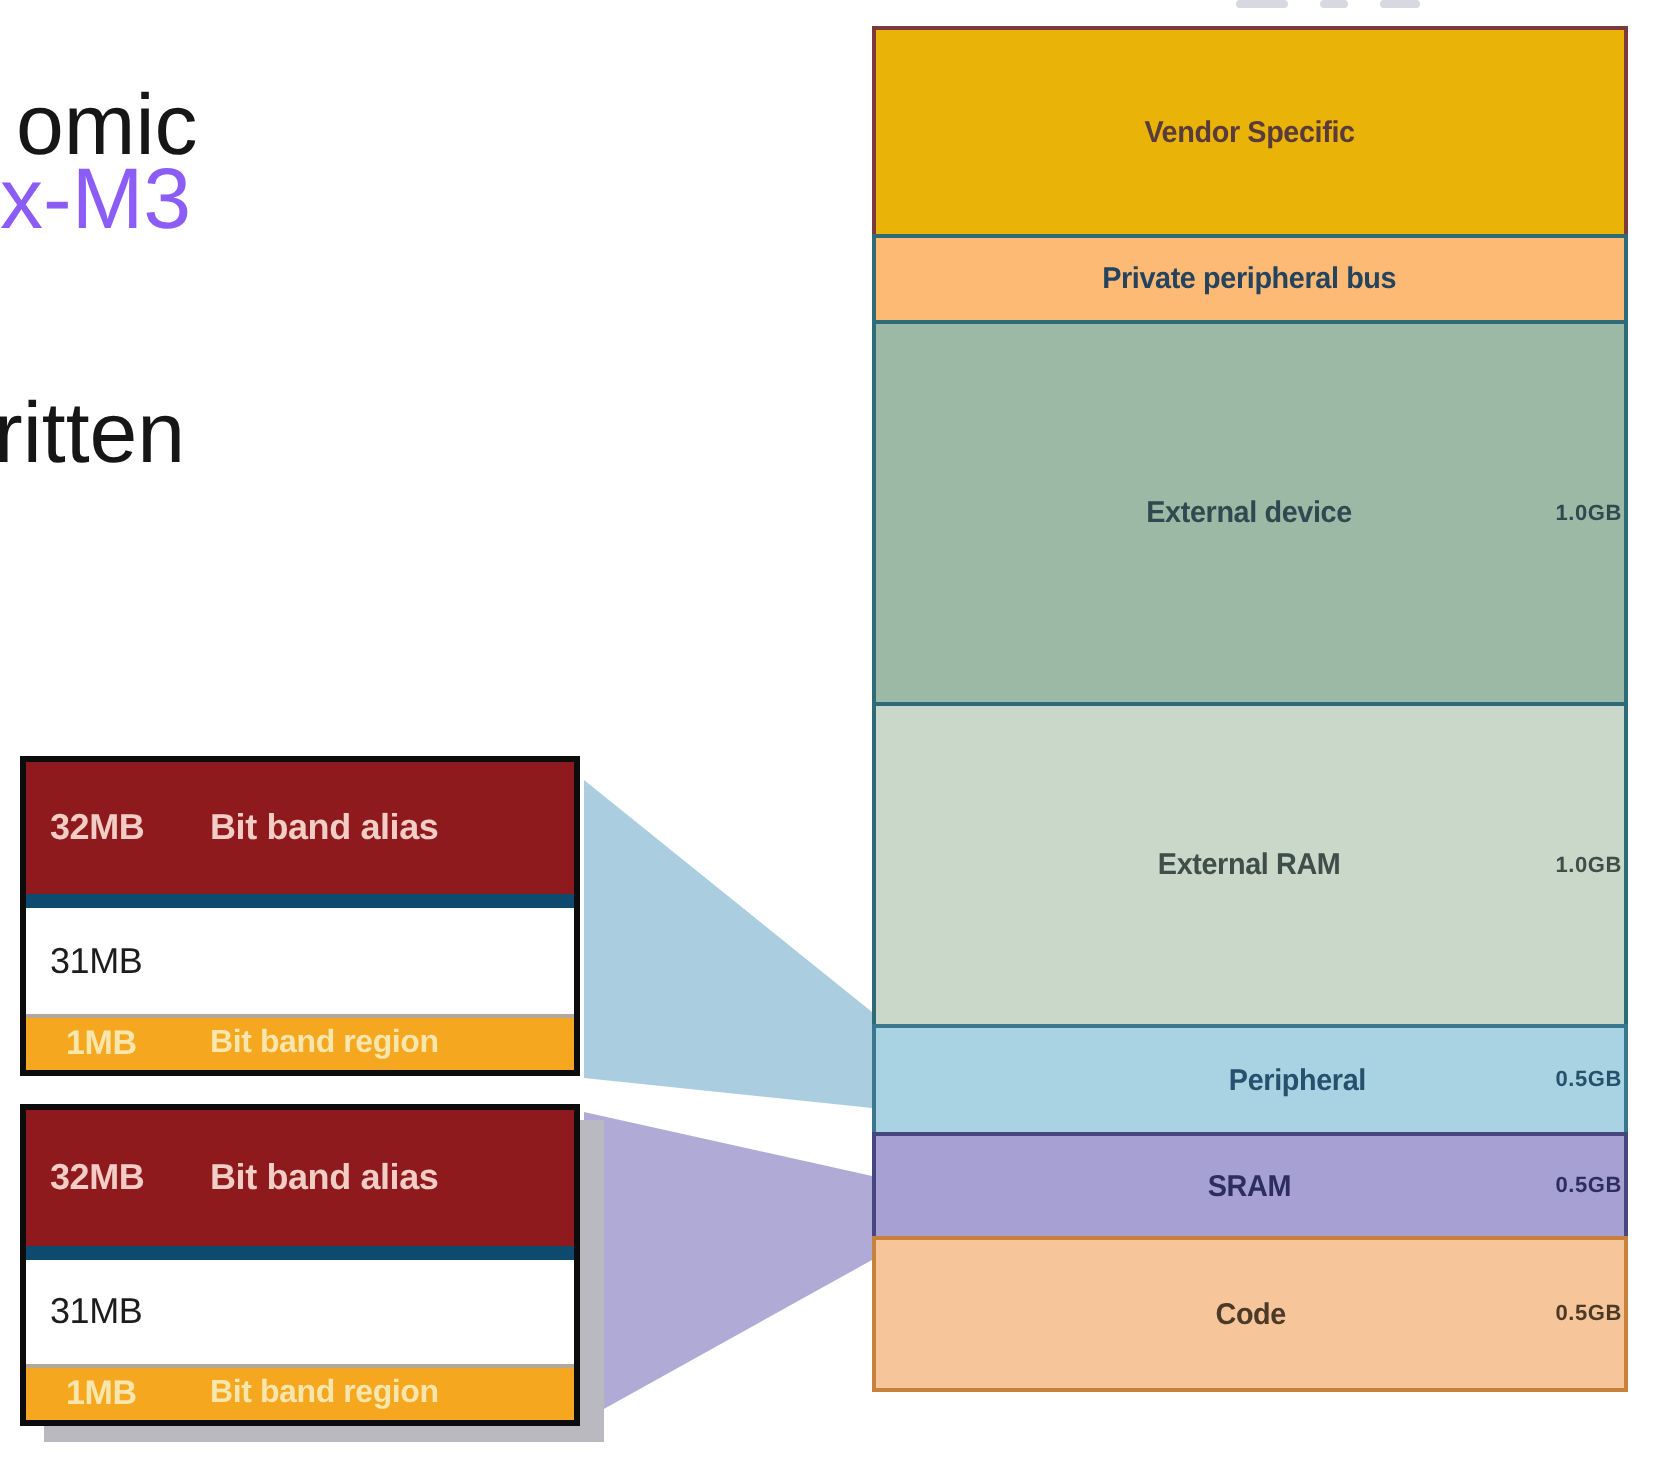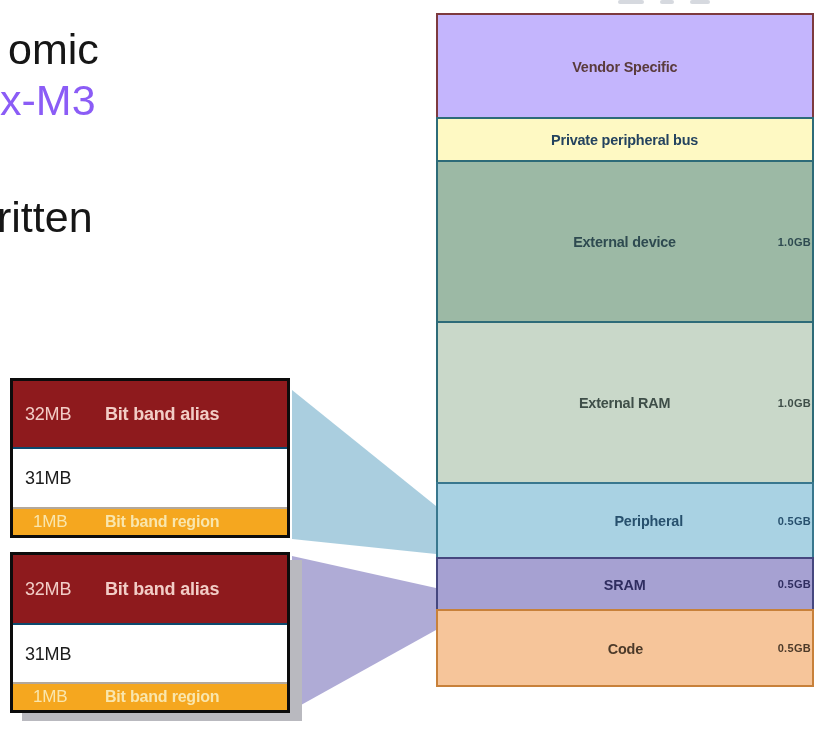--- a/index.html
+++ b/index.html
@@ -6,21 +6,21 @@
   .canvas{
     position:relative;width:828px;height:730px;background:#ffffff;
     overflow:hidden;font-family:"Liberation Sans","DejaVu Sans",sans-serif;
   }
 
   
   .frag{
     position:absolute;font-size:43px;line-height:1;color:#161616;
     white-space:nowrap;letter-spacing:0px;
   }
-  .frag1{left:8px;top:28px;text-align:right;}
+  .frag1{left:8px;top:42px;text-align:right;}
   .frag2{left:0px;top:79px;}
   .frag3{left:-3px;top:196px;}
 
   
   .remnant{position:absolute;left:618px;top:0;display:flex;gap:16px;}
   .remnant i{display:block;width:26px;height:4px;background:#b4bac4;opacity:.55;border-radius:2px;}
   .remnant i:nth-child(2){width:14px;}
   .remnant i:nth-child(3){width:20px;}
 
   
@@ -28,23 +28,23 @@
 
   
   .map{position:absolute;left:436px;top:13px;width:378px;z-index:2;}
   .region{
     position:relative;box-sizing:border-box;border:2px solid #555;
     display:flex;align-items:center;justify-content:center;
   }
   .region + .region{margin-top:-2px;}
   .r0{height:106px;}
   .r1{height:45px;}
-  .r2{height:163px;}
+  .r2{height:193px;}
   .r3{height:163px;}
-  .r4{height:77px;padding-left:47px;}
+  .r4{height:56px;padding-left:47px;}
   .r5{height:54px;}
   .r6{height:78px;}
   .map-label{
     font-size:15px;font-weight:bold;letter-spacing:-0.2px;
     display:inline-block;transform:scaleX(.96);
   }
   .size-label{
     position:absolute;right:1px;top:50%;transform:translateY(-50%);
     font-size:11px;font-weight:bold;letter-spacing:.3px;
   }
@@ -53,26 +53,26 @@
   .bbox{
     position:absolute;left:10px;width:280px;box-sizing:border-box;
     border:3px solid #0c0c0c;z-index:3;display:flex;flex-direction:column;
     background:#ffffff;
   }
   .bbox.upper{top:378px;height:160px;}
   .bbox.lower{top:552px;height:161px;box-shadow:12px 8px 0 #b9b9bf;}
   .bb-row{position:relative;box-sizing:border-box;}
   .row-alias{height:66px;}
   .lower .row-alias{height:68px;}
-  .row-mid{height:60px;border-top:2px solid #0c4a6e;background:#ffffff;}
+  .row-mid{height:60px;border-top:7px solid #0c4a6e;background:#ffffff;}
   .lower .row-mid{height:59px;}
   .row-region{height:28px;border-top:2px solid #b3a89b;}
   .bb-size{
     position:absolute;left:12px;top:50%;transform:translateY(-50%);
-    font-size:18px;font-weight:normal;letter-spacing:-0.2px;white-space:nowrap;
+    font-size:18px;font-weight:bold;letter-spacing:-0.2px;white-space:nowrap;
   }
   .row-region .bb-size{left:20px;font-size:17px;}
   .row-mid .bb-size{font-weight:400;font-size:18px;}
   .bb-label{
     position:absolute;left:92px;width:170px;text-align:left;top:50%;
     transform:translateY(-50%);font-size:18px;font-weight:bold;
     letter-spacing:-0.2px;white-space:nowrap;
   }
   .row-region .bb-label{font-size:16px;}
 </style>
@@ -91,26 +91,26 @@
       <i></i>
     </div>
 
   <svg class="wedges" width="828" height="730" viewBox="0 0 828 730">
     <polygon points="292,390 436,506 436,554 292,539" opacity="0.95" fill="#a5cbdd"></polygon>
     <polygon points="292,556 436,588 436,630 292,710" opacity="0.95" fill="#aba6d4"></polygon>
   </svg>
 
   <div class="map">
 
-    <div class="region r0" style="background-color: #c4b5fd; border-color: rgb(125, 58, 62);">
+    <div class="region r0" style="background-color: #eab308; border-color: rgb(125, 58, 62);">
       <span class="map-label" style="color: rgb(90, 59, 60);">Vendor Specific</span>
       <span class="size-label" style="color: rgb(90, 59, 60);"></span>
     </div>
 
-    <div class="region r1" style="background-color: #fef9c3; border-color: rgb(45, 107, 120);">
+    <div class="region r1" style="background-color: #fdba74; border-color: rgb(45, 107, 120);">
       <span class="map-label" style="color: rgb(36, 67, 95);">Private peripheral bus</span>
       <span class="size-label" style="color: rgb(36, 67, 95);"></span>
     </div>
 
     <div class="region r2" style="background-color: rgb(156, 185, 165); border-color: rgb(45, 107, 120);">
       <span class="map-label" style="color: rgb(46, 74, 80);">External device</span>
       <span class="size-label" style="color: rgb(46, 74, 80);">1.0GB</span>
     </div>
 
     <div class="region r3" style="background-color: rgb(201, 216, 201); border-color: rgb(45, 107, 120);">

